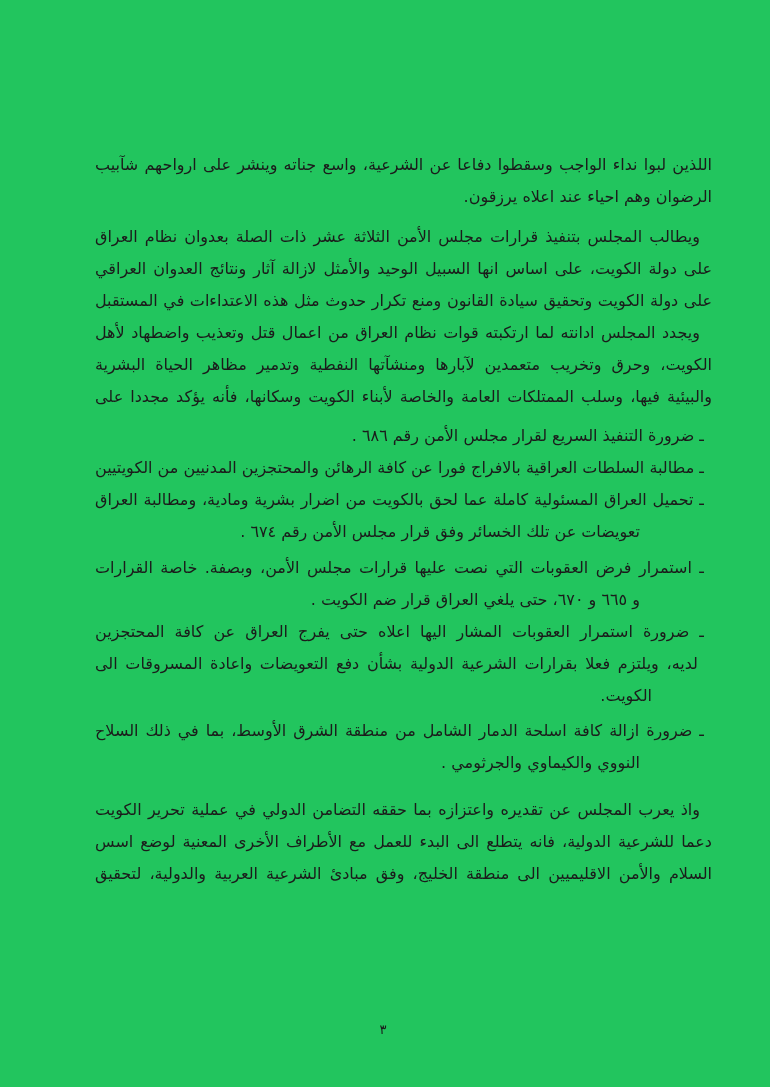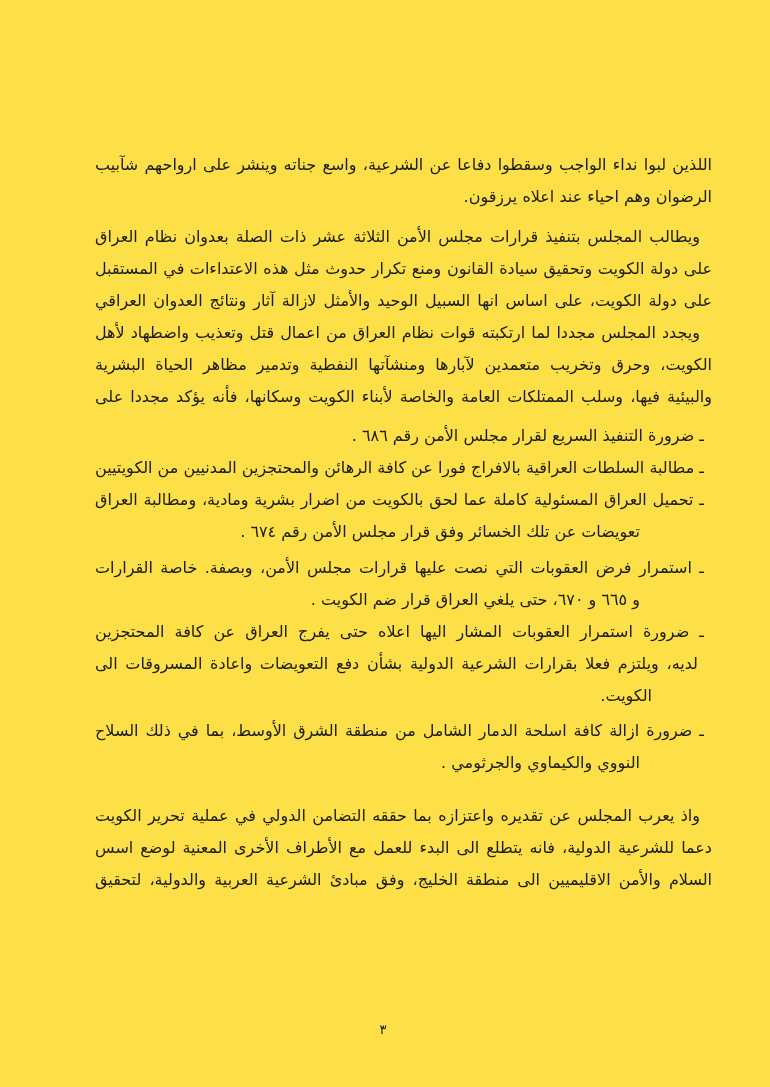--- a/index.html
+++ b/index.html
@@ -4,21 +4,21 @@
 <style>
   html, body {
     margin: 0;
     padding: 0;
     background: #ffffff;
   }
   .page {
     position: relative;
     width: 770px;
     height: 1087px;
-    background: #fde047;
+    background: #22c55e;
     overflow: hidden;
     font-family: "DejaVu Sans", sans-serif;
     color: #1b1b1b;
   }
   .text-block {
     position: absolute;
     top: 149px;
     right: 58px;
     width: 617px;
     direction: rtl;
@@ -37,21 +37,21 @@
     text-align-last: justify;
     -moz-text-align-last: justify;
   }
   .li     { margin-right: 8px;   }
   .ind12  { margin-right: 12px;  }
   .ind14  { margin-right: 14px;  }
   .ind72  { margin-right: 72px;  }
   .ind100 { margin-right: 60px; }
   .mt3 { margin-top: 3px; }
   .mt4 { margin-top: 4px; }
-  .mt5 { margin-top: 21px; }
+  .mt5 { margin-top: 15px; }
   .mt7 { margin-top: 7px; }
   .mt8 { margin-top: 8px; }
   .page-num {
     position: absolute;
     top: 1020px;
     left: 371px;
     width: 24px;
     height: 20px;
     line-height: 20px;
     text-align: center;
@@ -62,23 +62,23 @@
 </style>
 </head>
 <body>
 
 <div class="page">
 
   <div class="text-block">
     <div class="ln full">اللذين لبوا نداء الواجب وسقطوا دفاعا عن الشرعية، واسع جناته وينشر على ارواحهم شآبيب</div>
     <div class="ln">الرضوان وهم احياء عند اعلاه يرزقون.</div>
     <div class="ln full ind12 mt8">ويطالب المجلس بتنفيذ قرارات مجلس الأمن الثلاثة عشر ذات الصلة بعدوان نظام العراق</div>
+    <div class="ln full">على دولة الكويت، على اساس انها السبيل الوحيد والأمثل لازالة آثار ونتائج العدوان العراقي</div>
     <div class="ln full">على دولة الكويت وتحقيق سيادة القانون ومنع تكرار حدوث مثل هذه الاعتداءات في المستقبل</div>
-    <div class="ln full">على دولة الكويت، على اساس انها السبيل الوحيد والأمثل لازالة آثار ونتائج العدوان العراقي</div>
-    <div class="ln full ind12">ويجدد المجلس مجددا لما ارتكبته قوات نظام العراق من اعمال قتل وتعذيب واضطهاد لأهل</div>
+    <div class="ln full ind12">ويجدد المجلس ادانته لما ارتكبته قوات نظام العراق من اعمال قتل وتعذيب واضطهاد لأهل</div>
     <div class="ln full">الكويت، وحرق وتخريب متعمدين لآبارها ومنشآتها النفطية وتدمير مظاهر الحياة البشرية</div>
     <div class="ln full">والبيئية فيها، وسلب الممتلكات العامة والخاصة لأبناء الكويت وسكانها، فأنه يؤكد مجددا على</div>
     <div class="ln li mt7">ـ ضرورة التنفيذ السريع لقرار مجلس الأمن رقم ٦٨٦ .</div>
     <div class="ln li">ـ مطالبة السلطات العراقية بالافراج فورا عن كافة الرهائن والمحتجزين المدنيين من الكويتيين.</div>
     <div class="ln full li">ـ تحميل العراق المسئولية كاملة عما لحق بالكويت من اضرار بشرية ومادية، ومطالبة العراق دفع</div>
     <div class="ln ind72">تعويضات عن تلك الخسائر وفق قرار مجلس الأمن رقم ٦٧٤ .</div>
     <div class="ln full li mt4">ـ استمرار فرض العقوبات التي نصت عليها قرارات مجلس الأمن، وبصفة. خاصة القرارات ٦٦١</div>
     <div class="ln ind72">و ٦٦٥ و ٦٧٠، حتى يلغي العراق قرار ضم الكويت .</div>
     <div class="ln full li">ـ ضرورة استمرار العقوبات المشار اليها اعلاه حتى يفرج العراق عن كافة المحتجزين الكويتيين</div>
     <div class="ln full ind14">لديه، ويلتزم فعلا بقرارات الشرعية الدولية بشأن دفع التعويضات واعادة المسروقات الى</div>

